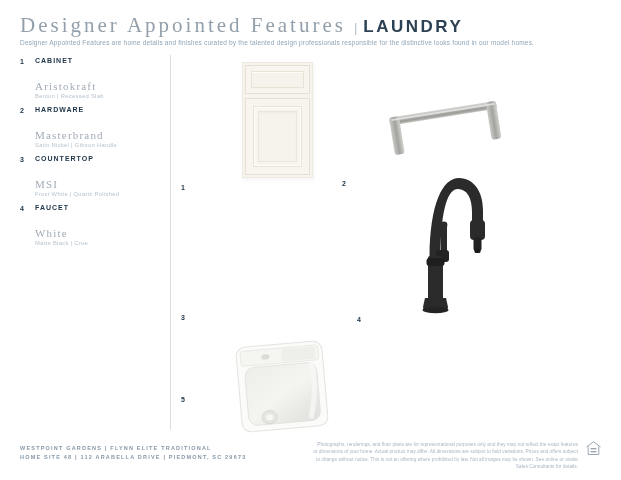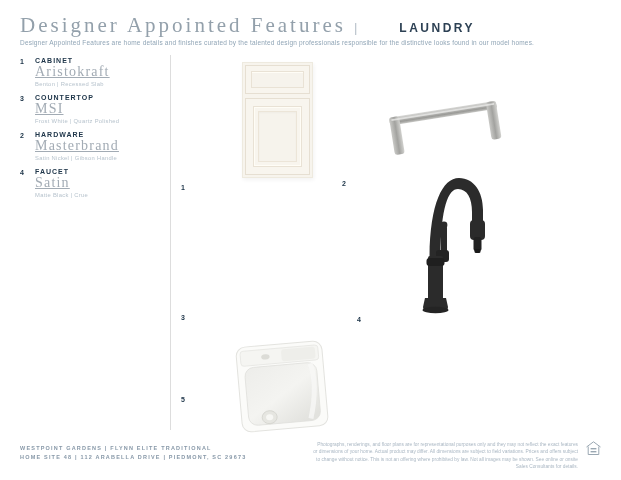--- a/index.html
+++ b/index.html
@@ -4,31 +4,31 @@
 <style>
   html,body{margin:0;padding:0;background:#ffffff;}
   .page{position:relative;width:621px;height:480px;background:#ffffff;overflow:hidden;
         font-family:"Liberation Sans",sans-serif;}
 
   
   .hdr{position:absolute;left:20px;top:13px;white-space:nowrap;}
   .hdr .t-serif{font-family:"Liberation Serif",serif;font-size:21px;font-weight:400;
                 letter-spacing:3px;color:#93a0ab;}
   .hdr .t-pipe{font-size:13px;color:#b6c0c9;margin:0 6px 0 8px;font-weight:300;}
-  .hdr .t-sect{font-size:12px;font-weight:700;letter-spacing:2.5px;color:#2d4154;margin-left:36px;}
+  .hdr .t-sect{font-size:17px;font-weight:700;letter-spacing:2.5px;color:#2d4154;}
   .sub{position:absolute;left:20px;top:39px;font-size:6.5px;color:#90a5b6;
        letter-spacing:.2px;width:560px;}
 
   
   .feat{position:absolute;left:20px;top:57px;width:140px;}
   .f-item{display:grid;grid-template-columns:15px 1fr;margin-bottom:7px;}
   .f-num{font-size:7px;font-weight:700;color:#20374b;padding-top:1px;}
   .f-cat{font-size:7px;font-weight:700;letter-spacing:1px;color:#20374b;}
-  .f-brand{font-family:"Liberation Serif",serif;font-size:14px;letter-spacing:1.2px;
-           color:#a2abb4;margin-top:0;text-decoration:underline;}
+  .f-brand{font-family:"Liberation Serif",serif;font-size:11px;letter-spacing:1.2px;
+           color:#a2abb4;margin-top:16px;}
   .f-det{font-size:5.8px;color:#b6c2cc;margin-top:1px;letter-spacing:.3px;}
 
   .vline{position:absolute;left:170px;top:55px;width:1px;height:375px;background:#dddddd;}
 
   
   .anno{position:absolute;font-size:7px;font-weight:700;color:#20374b;}
   .anno.a1{left:181px;top:184px;} .anno.a2{left:342px;top:180px;}
   .anno.a3{left:181px;top:314px;} .anno.a4{left:357px;top:316px;}
   .anno.a5{left:181px;top:396px;}
 
@@ -71,40 +71,40 @@
   <div class="feat">
     <div class="f-item">
       <span class="f-num">1</span>
       <span>
         <div class="f-cat">CABINET</div>
         <div class="f-brand">Aristokraft</div>
         <div class="f-det">Benton  |  Recessed Slab</div>
       </span>
     </div>
     <div class="f-item">
+      <span class="f-num">2</span>
+      <span>
+        <div class="f-cat">HARDWARE</div>
+        <div class="f-brand">Masterbrand</div>
+        <div class="f-det">Satin Nickel  |  Gibson Handle</div>
+      </span>
+    </div>
+    <div class="f-item">
       <span class="f-num">3</span>
       <span>
         <div class="f-cat">COUNTERTOP</div>
         <div class="f-brand">MSI</div>
         <div class="f-det">Frost White  |  Quartz Polished</div>
       </span>
     </div>
     <div class="f-item">
-      <span class="f-num">2</span>
-      <span>
-        <div class="f-cat">HARDWARE</div>
-        <div class="f-brand">Masterbrand</div>
-        <div class="f-det">Satin Nickel  |  Gibson Handle</div>
-      </span>
-    </div>
-    <div class="f-item">
       <span class="f-num">4</span>
       <span>
         <div class="f-cat">FAUCET</div>
-        <div class="f-brand">Satin</div>
+        <div class="f-brand">White</div>
         <div class="f-det">Matte Black  |  Crue</div>
       </span>
     </div>
   </div>
 
   <div class="vline"></div>
 
   <div class="anno a1">1</div>
   <div class="anno a2">2</div>
   <div class="anno a3">3</div>

